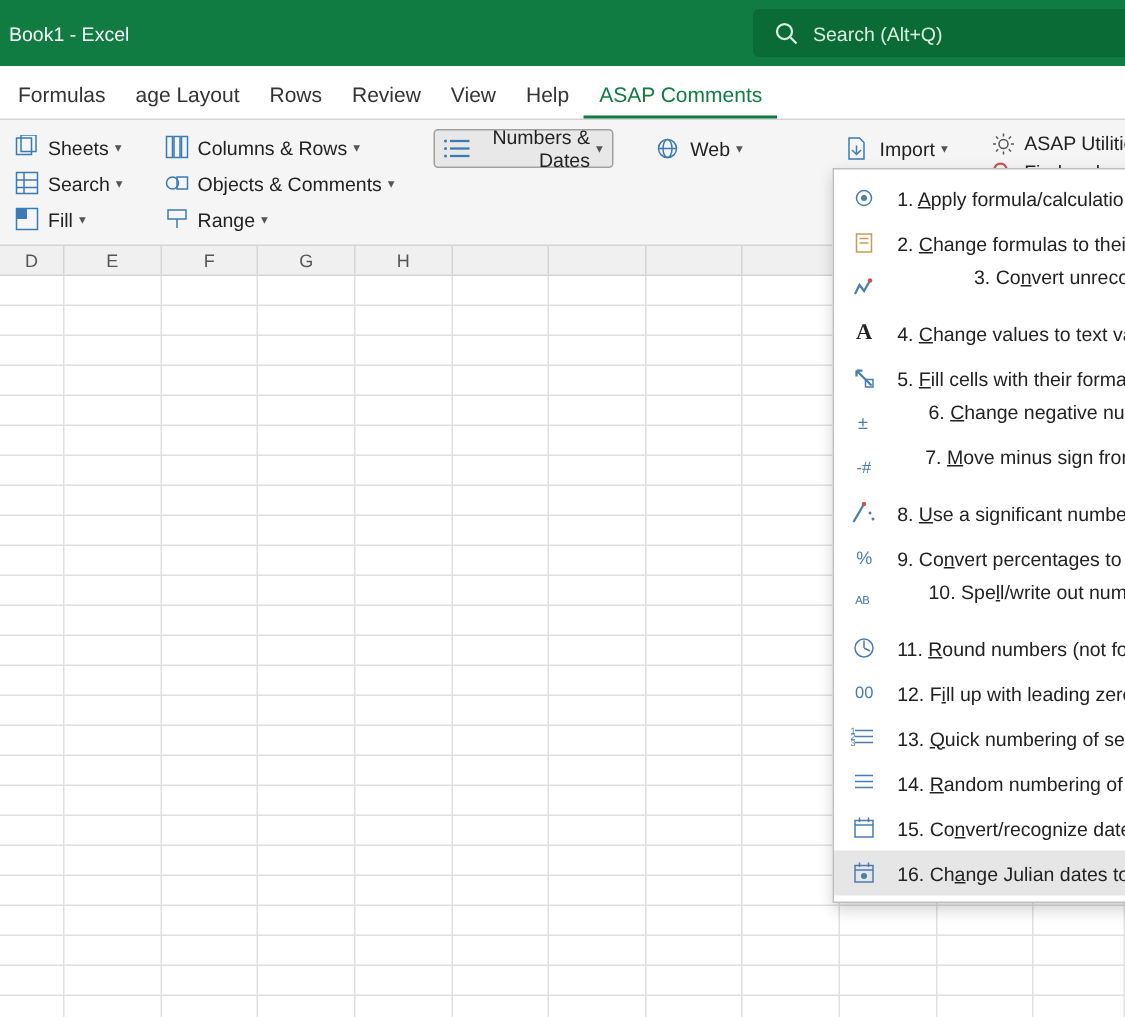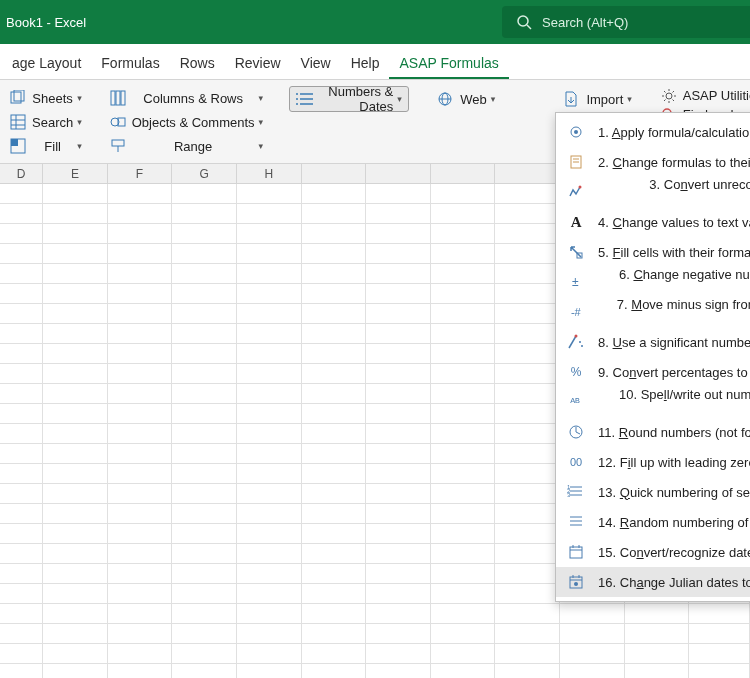--- a/index.html
+++ b/index.html
@@ -10,21 +10,21 @@
   .search-box { margin-left: auto; margin-right: 0; background: #0b6b37; height: 32px; display: flex; align-items: center; padding: 0 14px; border-radius: 4px 0 0 4px; width: 248px; }
   .search-box span.search-text { color: #d9efe2; font-size: 13px; margin-left: 10px; }
 
   .tabs { height: 36px; background: #fff; border-bottom: 1px solid #d4d4d4; display: flex; align-items: flex-end; padding-left: 2px; }
   .tab { padding: 8px 10px 8px 10px; font-size: 14px; color: #333; cursor: pointer; }
   .tab.active { color: #107c41; border-bottom: 2px solid #107c41; padding-bottom: 6px; }
 
   .ribbon { height: 84px; background: #f5f5f5; border-bottom: 1px solid #d4d4d4; display: flex; padding-top: 6px; position: relative; }
   .ribbon-col { display: flex; flex-direction: column; padding: 0 6px; }
   .ribbon-col.wide { padding-left: 8px; }
-  .ribbon-item { display: flex; align-items: center; height: 24px; padding: 0 4px; font-size: 13px; cursor: pointer; white-space: nowrap; justify-content: space-between; }
+  .ribbon-item { display: flex; align-items: center; height: 24px; padding: 0 4px; font-size: 13px; cursor: pointer; white-space: nowrap; }
   .ribbon-item .ic { width: 16px; height: 16px; margin-right: 6px; display: inline-flex; align-items: center; justify-content: center; }
   .chev { margin-left: 4px; font-size: 9px; color: #555; }
   .sep { width: 1px; background: #d4d4d4; margin: 2px 4px 10px 4px; }
 
   .ribbon-top-row { display: flex; align-items: center; }
   .ribbon-dd { display: flex; align-items: center; border: 1px solid transparent; padding: 2px 6px; height: 26px; border-radius: 3px; cursor: pointer; }
   .ribbon-dd.highlight { border: 1px solid #a0a0a0; background: #e8e8e8; }
   .ribbon-dd .ic { width: 18px; height: 16px; margin-right: 6px; display:inline-flex; align-items:center; justify-content:center;}
 
   .right-panel { padding-left: 8px; display:flex; flex-direction:column;}
@@ -56,27 +56,27 @@
       <svg width="16" height="16" viewBox="0 0 16 16">
           <circle cx="7" cy="7" r="5" stroke="#d9efe2" stroke-width="1.5" fill="none"></circle>
           <line x1="11" y1="11" x2="15" y2="15" stroke="#d9efe2" stroke-width="1.5"></line>
         </svg>
     </span>
     <span class="search-text">Search (Alt+Q)</span>
   </div>
 </div>
 
 <div class="tabs">
+  <div class="tab">Formulas</div>
   <div class="tab">age Layout</div>
-  <div class="tab">Formulas</div>
   <div class="tab">Rows</div>
   <div class="tab">Review</div>
   <div class="tab">View</div>
   <div class="tab">Help</div>
-  <div class="tab active">ASAP Formulas</div>
+  <div class="tab active">ASAP Comments</div>
 </div>
 
 <div class="ribbon">
   <div class="ribbon-col">
     <div class="ribbon-item">
       <span class="ic">
           <svg width="16" height="16" viewBox="0 0 16 16">
             <rect x="1" y="2" width="10" height="11" fill="none" stroke="#3a7bb5"></rect>
             <rect x="4" y="0" width="10" height="11" fill="none" stroke="#3a7bb5"></rect>
           </svg>

